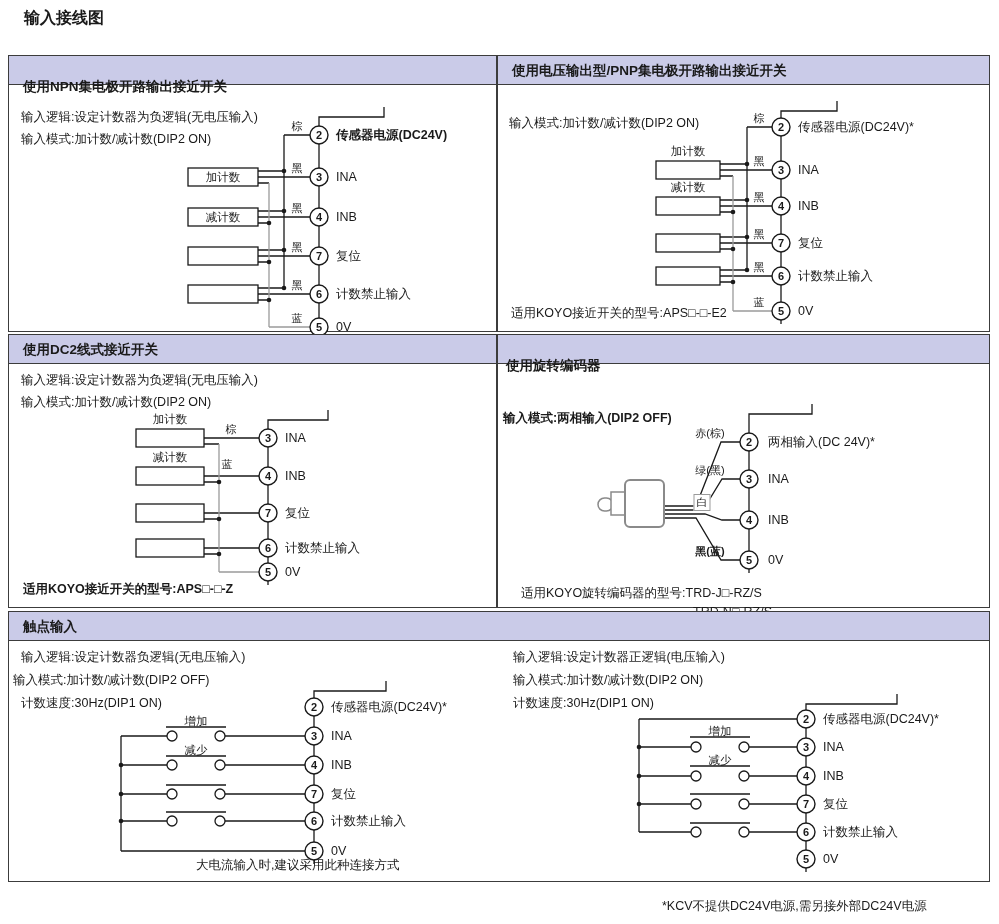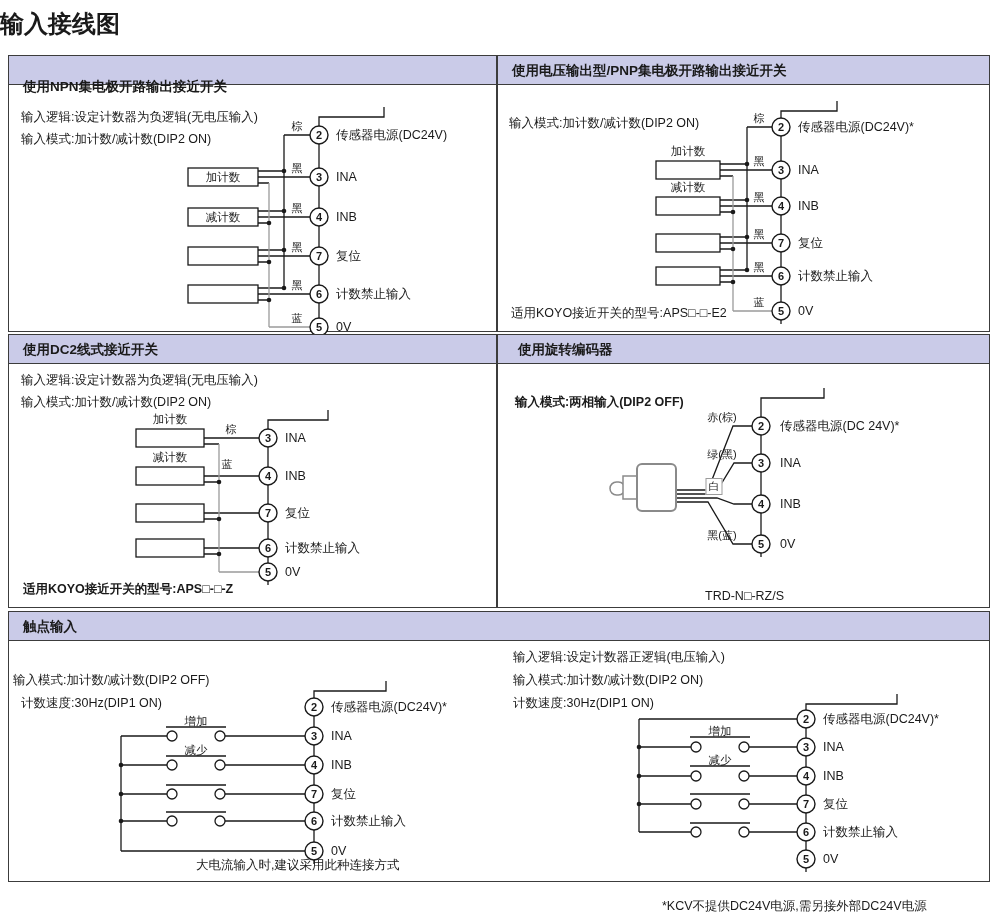--- a/index.html
+++ b/index.html
@@ -1,21 +1,21 @@
 <!DOCTYPE html>
 <html><head>
 <meta charset="utf-8">
 <style>
   html,body{margin:0;padding:0;}
   body{
     width:999px;height:924px;position:relative;background:#ffffff;
     font-family:"Liberation Sans","DejaVu Sans",sans-serif;color:#1a1a1a;
     overflow:hidden;
   }
-  .page-title{position:absolute;left:0;top:8px;font-size:24px;font-weight:bold;white-space:nowrap;}
+  .page-title{position:absolute;left:24px;top:8px;font-size:16px;font-weight:bold;white-space:nowrap;}
   .row{position:absolute;left:8px;width:982px;border:1.5px solid #3c3c3c;background:#fff;box-sizing:border-box;}
   #row1{top:55px;height:277px;}
   #row2{top:334px;height:274px;}
   #row3{top:611px;height:271px;}
   .hdrband{position:absolute;left:0;right:0;top:0;height:28px;background:#cacbe8;border-bottom:1.5px solid #3c3c3c;}
   .hdr{position:absolute;top:6px;font-weight:bold;font-size:13.5px;white-space:nowrap;}
   .divider{position:absolute;top:0;bottom:0;left:487px;width:1.5px;background:#3c3c3c;}
   .panel{position:absolute;top:0;height:100%;}
   svg.diag{position:absolute;left:0;top:0;}
   .txt{position:absolute;font-size:12.5px;white-space:nowrap;}
@@ -84,21 +84,21 @@
     <span class="wl" style="left:288px;top:129px;">黑</span>
     <span class="wl" style="left:288px;top:168px;">黑</span>
     <span class="wl" style="left:288px;top:206px;">黑</span>
     <span class="wl" style="left:288px;top:239px;">蓝</span>
     <span class="num" style="left:310px;top:63px;">2</span>
     <span class="num" style="left:310px;top:105px;">3</span>
     <span class="num" style="left:310px;top:145px;">4</span>
     <span class="num" style="left:310px;top:184px;">7</span>
     <span class="num" style="left:310px;top:222px;">6</span>
     <span class="num" style="left:310px;top:255px;">5</span>
-    <span class="tlbl" style="left:327px;top:63px;">传感器电源(DC24V)</span>
+    <span class="tlbl" style="left:327px;top:63px;font-weight:bold;">传感器电源(DC24V)</span>
     <span class="tlbl" style="left:327px;top:105px;">INA</span>
     <span class="tlbl" style="left:327px;top:145px;">INB</span>
     <span class="tlbl" style="left:327px;top:184px;">复位</span>
     <span class="tlbl" style="left:327px;top:222px;">计数禁止输入</span>
     <span class="tlbl" style="left:327px;top:255px;">0V</span>
   </div>
 
   <div class="panel" style="left:488px;width:494px;">
     <span class="hdr" style="left:15px;text-align:center;">使用电压输出型/PNP集电极开路输出接近开关</span>
     <svg class="diag" width="494" height="277" viewBox="0 0 494 277">
@@ -200,21 +200,21 @@
     <span class="num" style="left:259px;top:213px;">6</span>
     <span class="num" style="left:259px;top:237px;">5</span>
     <span class="tlbl" style="left:276px;top:103px;">INA</span>
     <span class="tlbl" style="left:276px;top:141px;">INB</span>
     <span class="tlbl" style="left:276px;top:178px;">复位</span>
     <span class="tlbl" style="left:276px;top:213px;">计数禁止输入</span>
     <span class="tlbl" style="left:276px;top:237px;">0V</span>
     <span class="note" style="left:14px;top:246px;font-weight:bold;">适用KOYO接近开关的型号:APS□-□-Z</span>
   </div>
 
-  <div class="panel" style="left:494px;width:494px;">
+  <div class="panel" style="left:482px;width:494px;margin-top:16px;">
     <span class="hdr" style="left:15px;">使用旋转编码器</span>
     <svg class="diag" width="494" height="274" viewBox="0 0 494 274">
       <g>
         <polyline class="wire" points="173,155 205,155 230,91 249,91"></polyline>
         <polyline class="wire" points="173,159 212,159 231,128 249,128"></polyline>
         <polyline class="wire" points="173,163 214,163 231,169 249,169"></polyline>
         <polyline class="wire" points="173,167 205,167 230,209 249,209"></polyline>
         <polyline class="wire" points="258,222 258,63 321,63 321,53"></polyline>
       </g>
       <g>
@@ -226,29 +226,30 @@
         <circle class="term" cx="258" cy="91" r="9"></circle>
           <circle class="term" cx="258" cy="128" r="9"></circle>
         <circle class="term" cx="258" cy="169" r="9"></circle>
           <circle class="term" cx="258" cy="209" r="9"></circle>
       </g>
     </svg>
     <span class="txt" style="left:12px;top:59px;font-weight:bold;">输入模式:两相输入(DIP2 OFF)</span>
     <span class="wl" style="left:219px;top:75px;">赤(棕)</span>
     <span class="wl" style="left:219px;top:112px;">绿(黑)</span>
     <span class="wl whitebox" style="left:211px;top:143px;">白</span>
-    <span class="wl" style="left:219px;top:193px;">黑(蓝)</span>
+    <span class="wl" style="left:219px;top:193px;font-weight:bold;">黑(蓝)</span>
     <span class="num" style="left:258px;top:91px;">2</span>
     <span class="num" style="left:258px;top:128px;">3</span>
     <span class="num" style="left:258px;top:169px;">4</span>
     <span class="num" style="left:258px;top:209px;">5</span>
-    <span class="tlbl" style="left:277px;top:91px;">传感器电源(DC 24V)*</span>
+    <span class="tlbl" style="left:277px;top:91px;">两相输入(DC 24V)*</span>
     <span class="tlbl" style="left:277px;top:128px;">INA</span>
     <span class="tlbl" style="left:277px;top:169px;">INB</span>
     <span class="tlbl" style="left:277px;top:209px;">0V</span>
+    <span class="note" style="left:30px;top:234px;">适用KOYO旋转编码器的型号:TRD-J□-RZ/S</span>
     <span class="note" style="left:202px;top:254px;">TRD-N□-RZ/S</span>
   </div>
 
   <div class="divider"></div>
 </div>
 
 <div class="row" id="row3">
   <div class="hdrband"></div>
   <div class="panel" style="left:0;width:979px;">
     <span class="hdr" style="left:14px;">触点输入</span>
@@ -300,20 +301,21 @@
       <g>
         <circle class="term" cx="797" cy="107" r="9"></circle>
           <circle class="term" cx="797" cy="135" r="9"></circle>
         <circle class="term" cx="797" cy="164" r="9"></circle>
           <circle class="term" cx="797" cy="192" r="9"></circle>
         <circle class="term" cx="797" cy="220" r="9"></circle>
           <circle class="term" cx="797" cy="247" r="9"></circle>
       </g>
     </svg>
 
+    <span class="txt" style="left:12px;top:37px;">输入逻辑:设定计数器负逻辑(无电压输入)</span>
     <span class="txt" style="left:4px;top:60px;">输入模式:加计数/减计数(DIP2 OFF)</span>
     <span class="txt" style="left:12px;top:83px;">计数速度:30Hz(DIP1 ON)</span>
     <span class="abl" style="left:187px;top:102px;">增加</span>
     <span class="abl" style="left:187px;top:131px;">减少</span>
     <span class="num" style="left:305px;top:95px;">2</span>
     <span class="num" style="left:305px;top:124px;">3</span>
     <span class="num" style="left:305px;top:153px;">4</span>
     <span class="num" style="left:305px;top:182px;">7</span>
     <span class="num" style="left:305px;top:209px;">6</span>
     <span class="num" style="left:305px;top:239px;">5</span>

